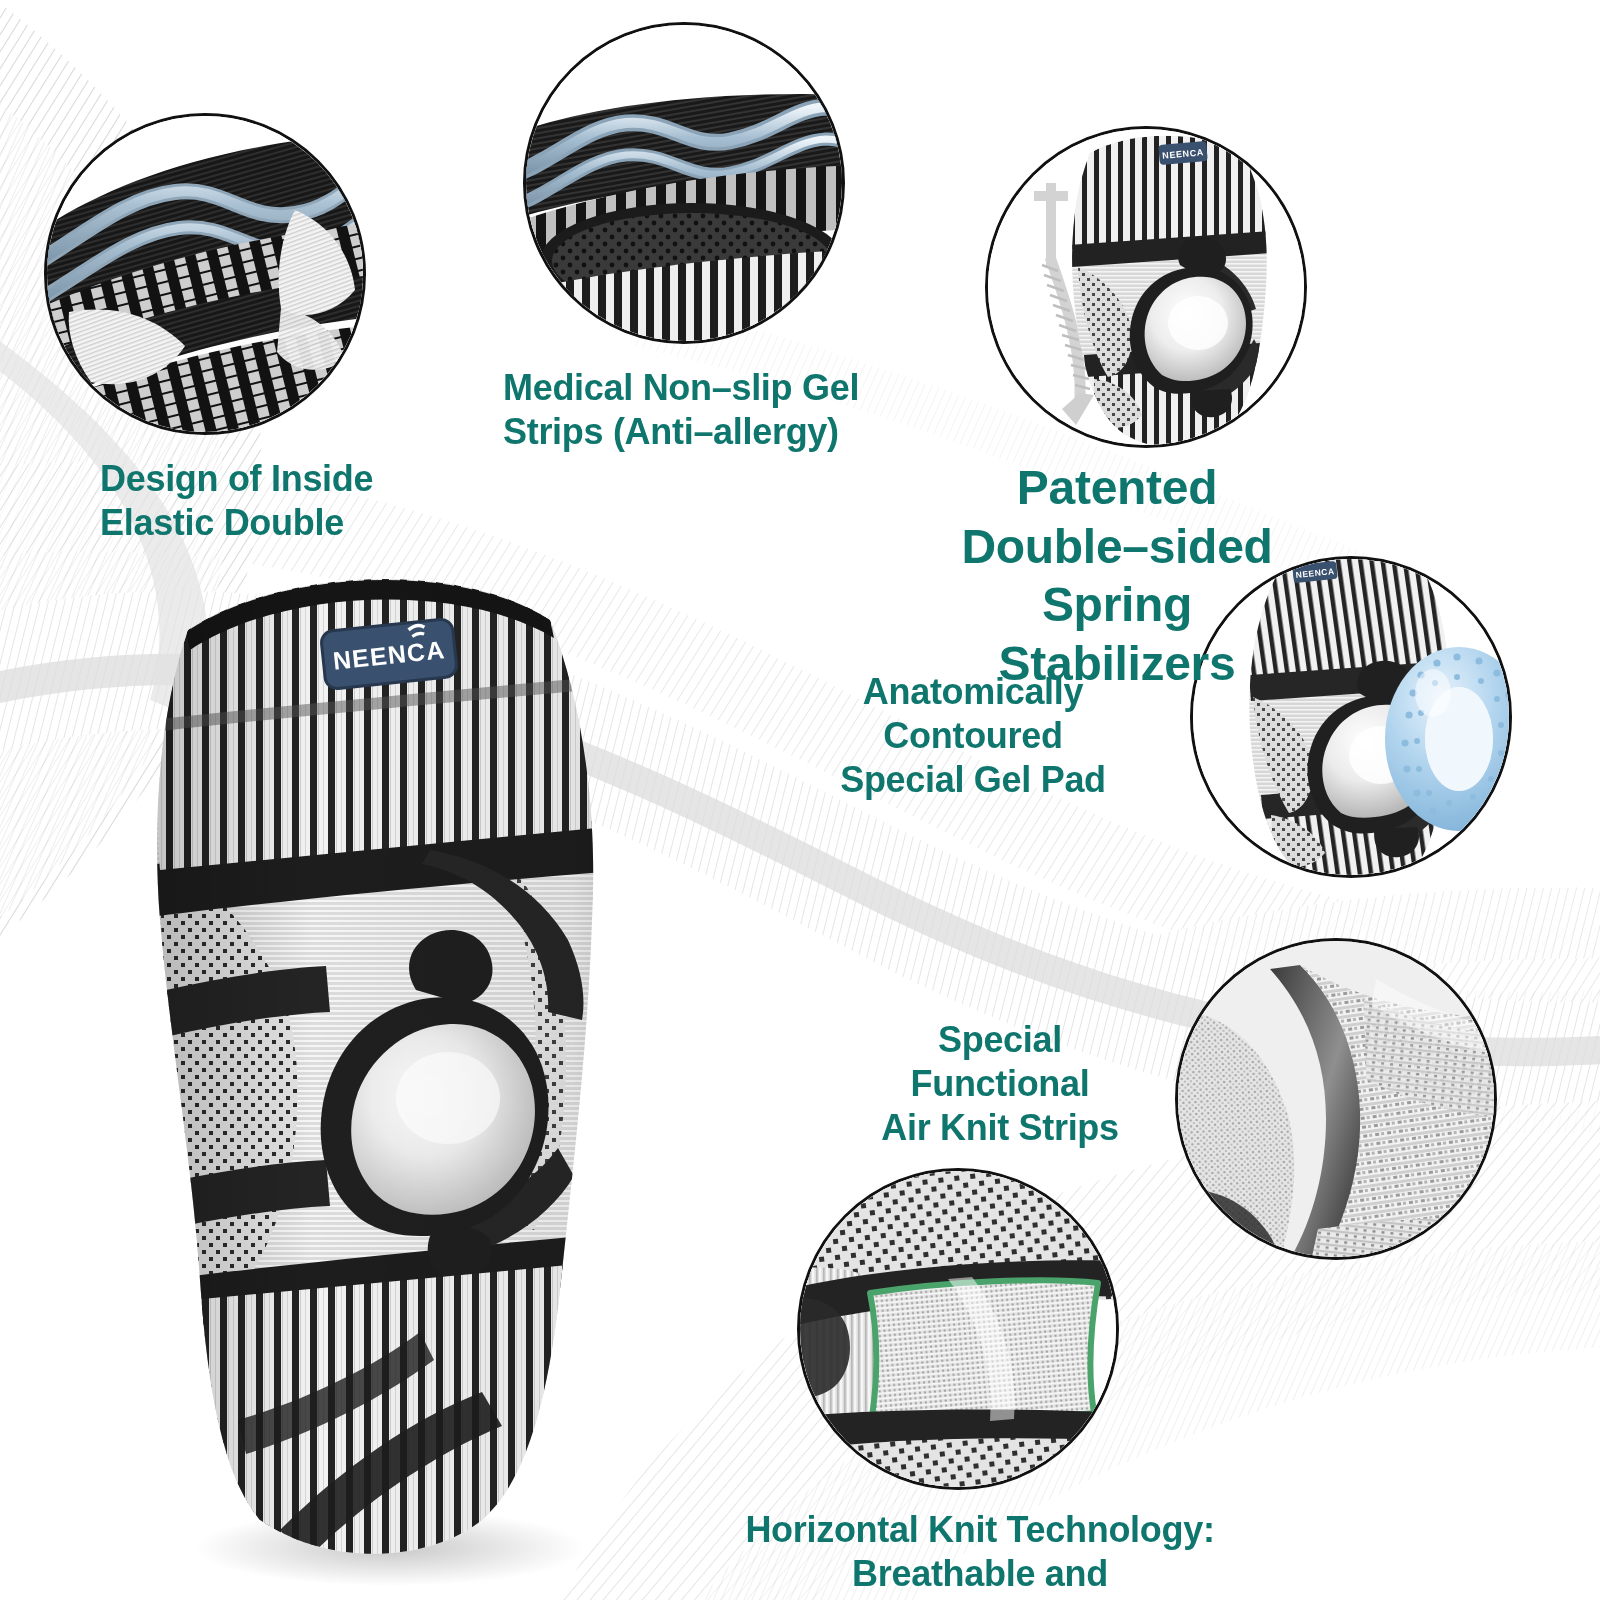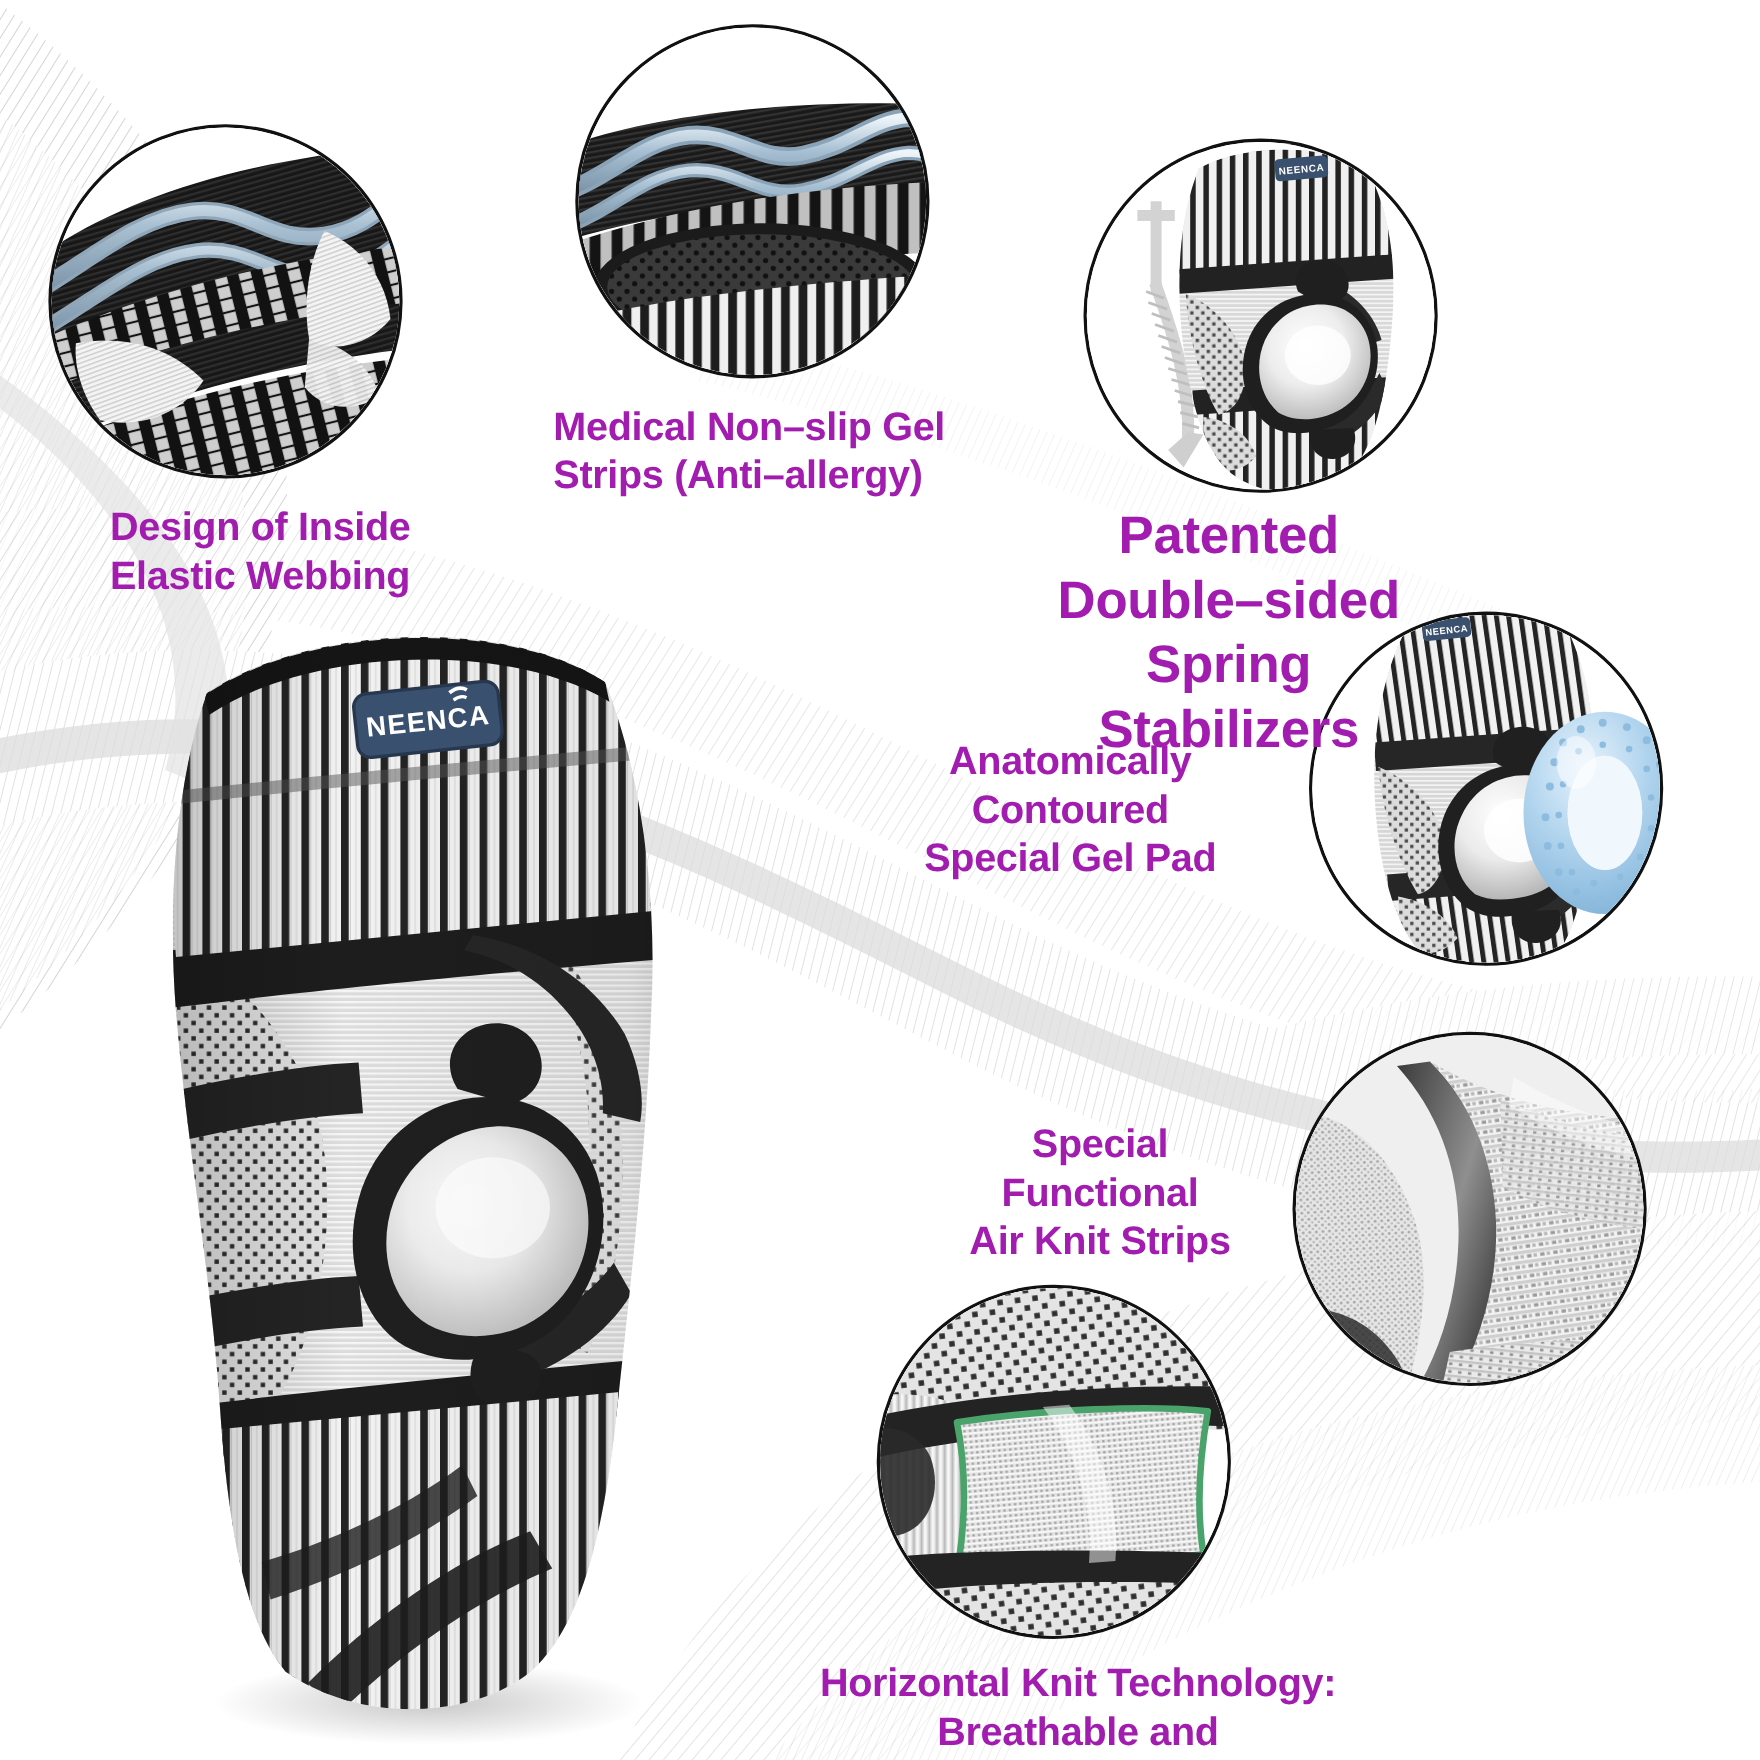--- a/index.html
+++ b/index.html
@@ -11,21 +11,21 @@
     position:relative;
   }
   #stage{position:absolute;inset:0;width:1600px;height:1600px;}
 
   
   .bg-layer{position:absolute;inset:0;pointer-events:none;}
 
   
   .label{
     position:absolute;
-    color:#a21caf;
+    color:#0f766e;
     font-weight:700;
     letter-spacing:-0.3px;
     line-height:1.22;
     white-space:pre-line;
   }
   .label.c1{left:100px;top:457px;font-size:36px;}
   .label.c2{left:503px;top:366px;font-size:36px;}
   .label.c3{left:922px;top:459px;font-size:48px;text-align:center;width:390px;}
   .label.c4{left:778px;top:670px;font-size:36px;text-align:center;width:390px;}
   .label.c5{left:855px;top:1018px;font-size:36px;text-align:center;width:290px;}
@@ -618,21 +618,21 @@
 
       <path d="M-10 130 C 16 126, 38 134, 48 156 C 56 178, 52 204, 36 218
                C 18 232, -4 230, -10 222 Z" fill="#2a2a2a" opacity="0.9"></path>
 
       <path d="M150 110 C 180 150, 196 200, 192 252 L 216 250
                C 220 198, 204 148, 174 108 Z" fill="#ffffff" opacity="0.5"></path>
     </svg>
   </div>
 
   <div class="label c1">Design of Inside
-Elastic Webbing</div>
+Elastic Double</div>
   <div class="label c2">Medical Non–slip Gel
 Strips (Anti–allergy)</div>
   <div class="label c3">Patented Double–sided
 Spring Stabilizers</div>
   <div class="label c4">Anatomically Contoured
 Special Gel Pad</div>
   <div class="label c5">Special Functional
 Air Knit Strips</div>
   <div class="label c6">Horizontal Knit Technology:
 Breathable and Comfortable</div>

